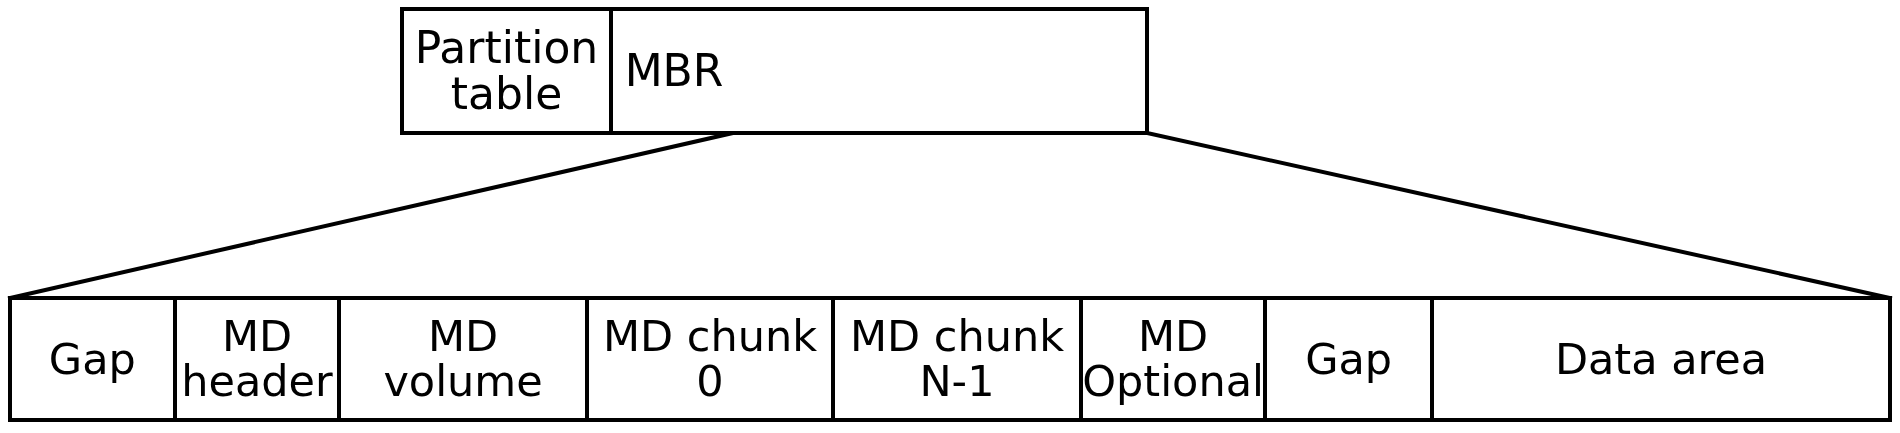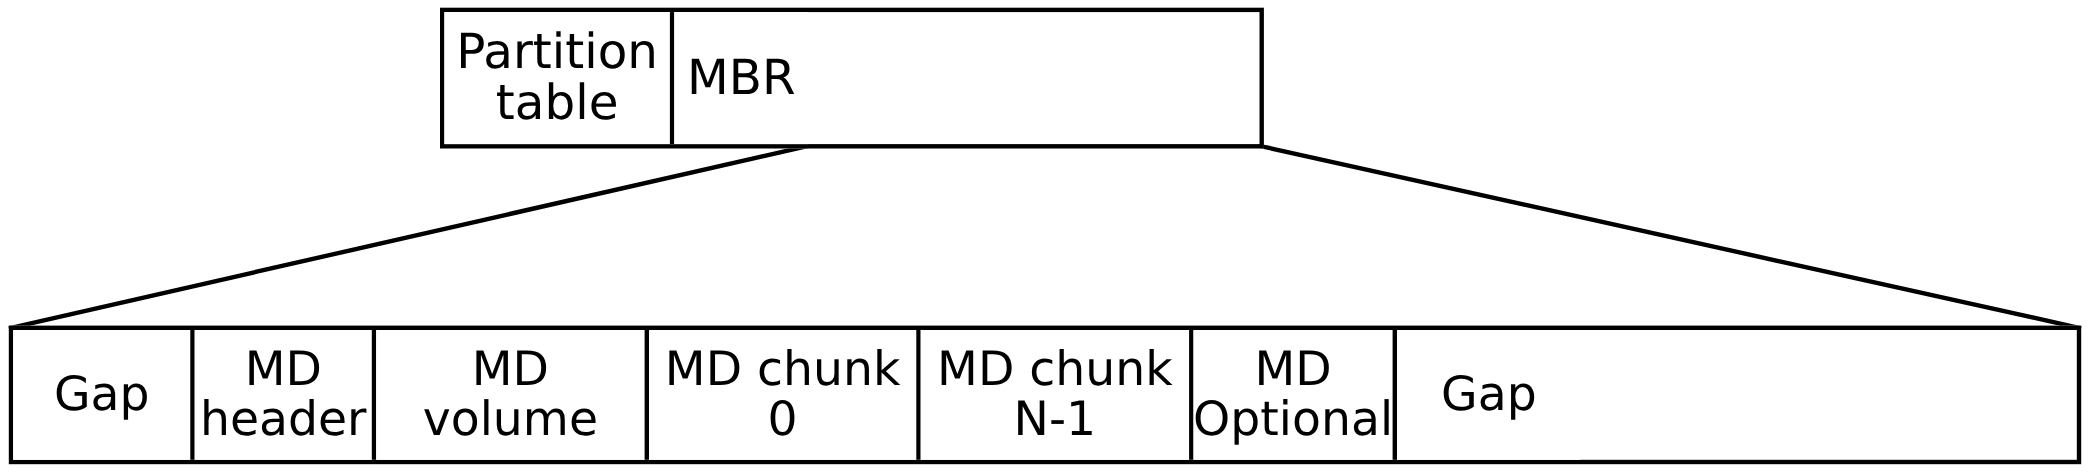--- a/index.html
+++ b/index.html
@@ -114,15 +114,18 @@
       <span class="cell-label">MD chunk
 N-1</span>
     </div>
     <div class="cell" style="width:185px">
       <span class="cell-label">MD
 Optional</span>
     </div>
     <div class="cell" style="width:167px">
       <span class="cell-label">Gap</span>
     </div>
+    <div class="cell" style="width:455px">
+      <span class="cell-label">Data area</span>
+    </div>
   </div>
 
 </div>
 
 </body></html>

